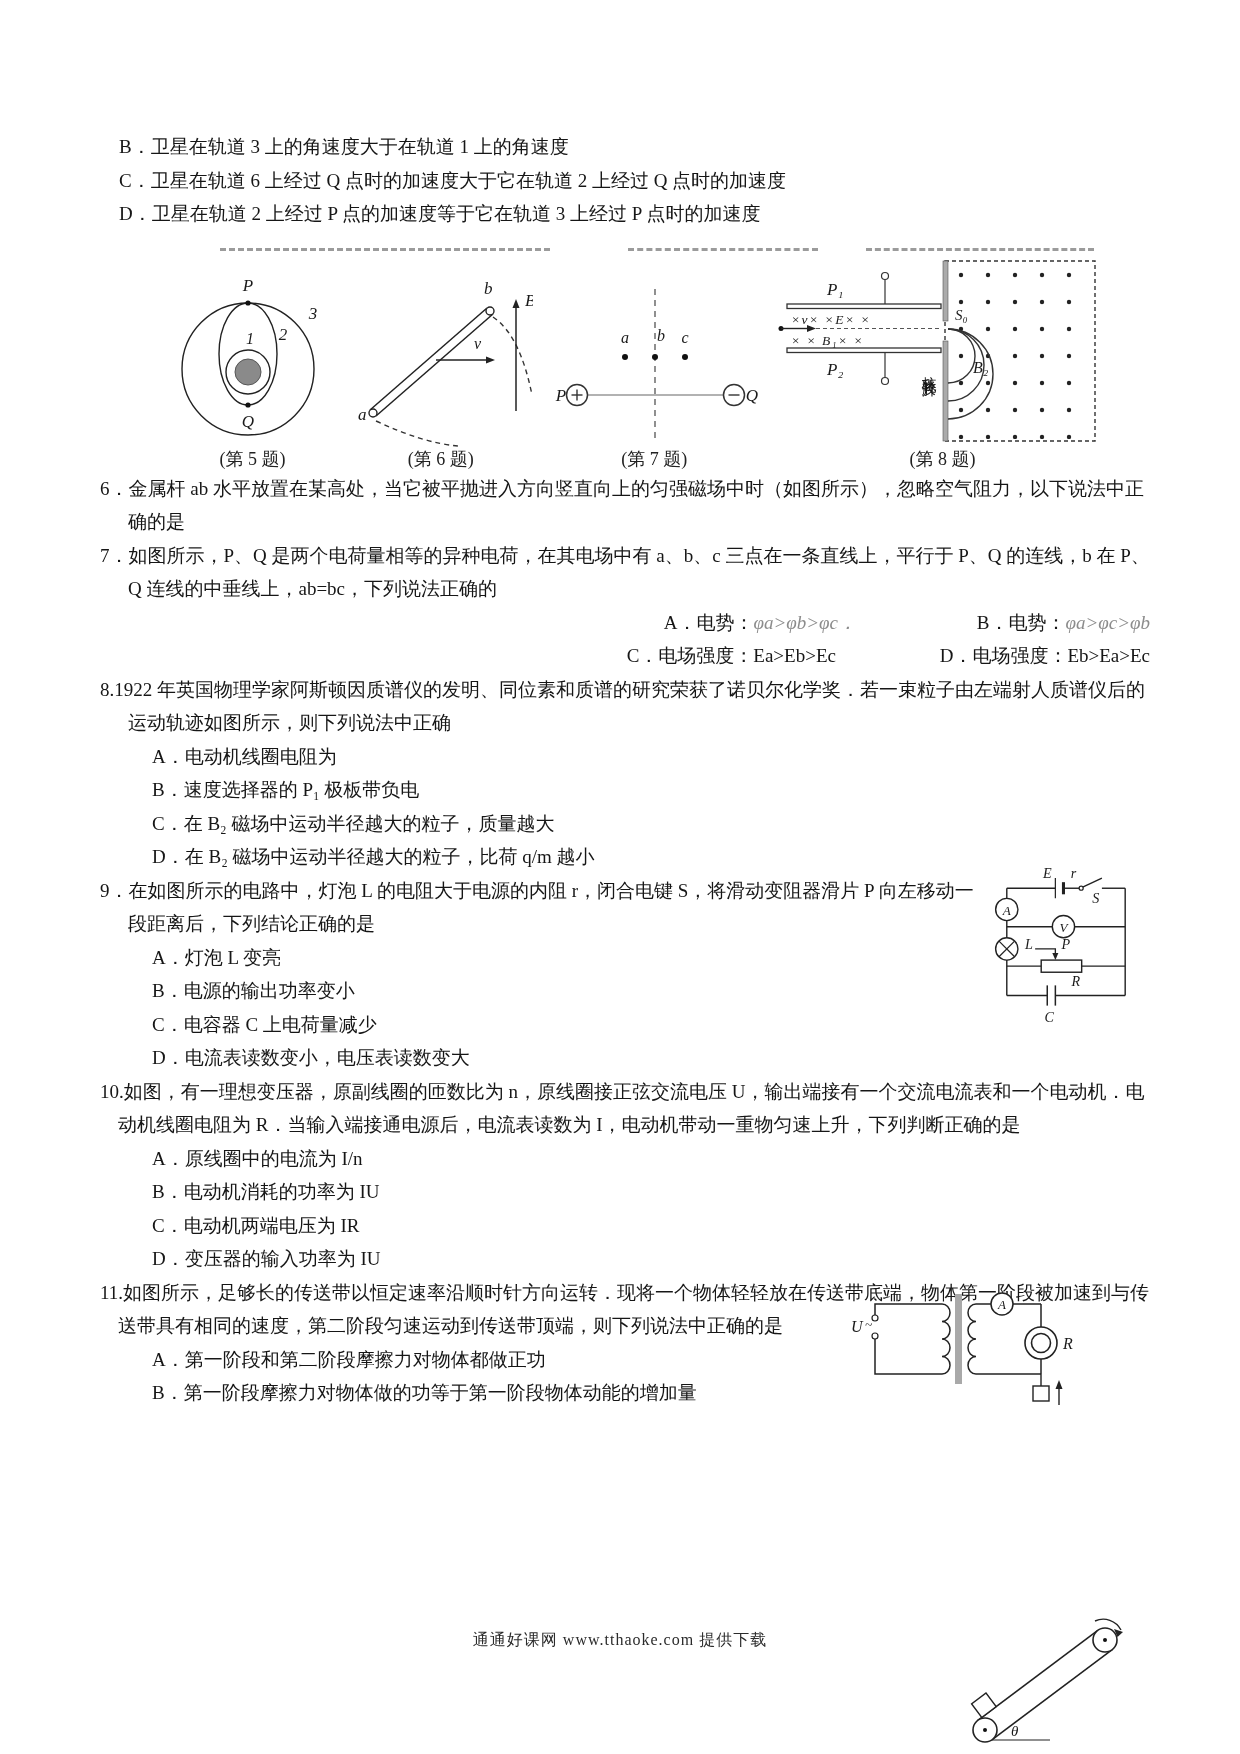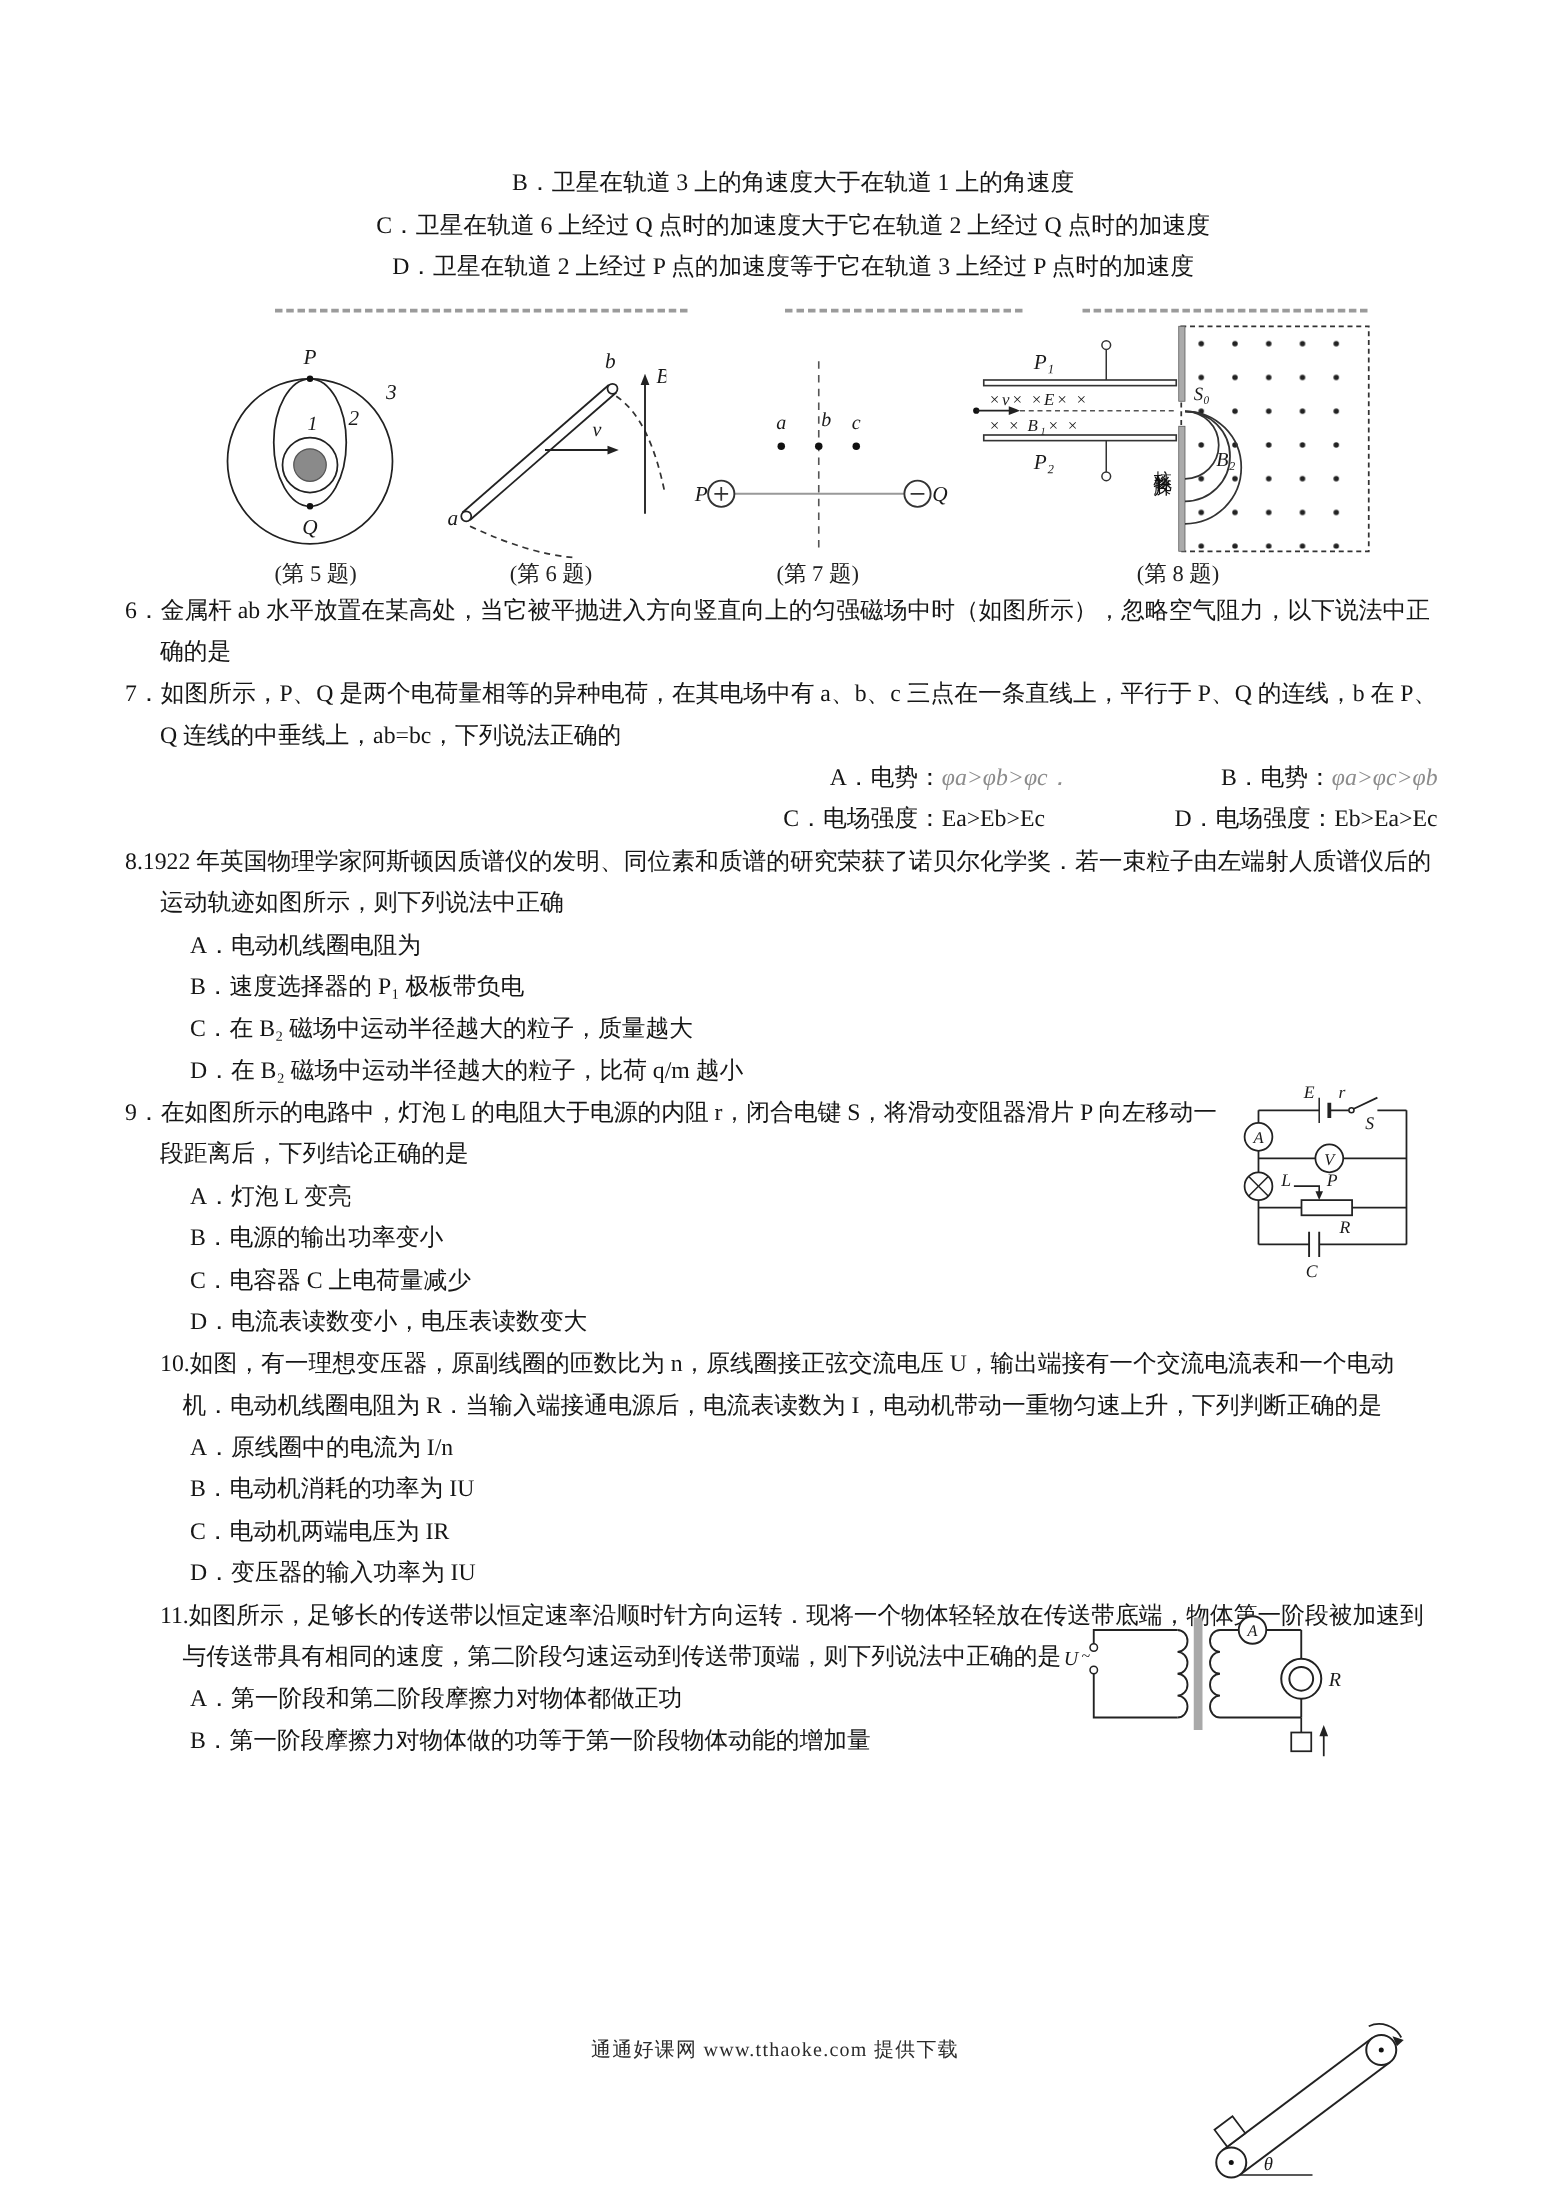--- a/index.html
+++ b/index.html
@@ -1,41 +1,41 @@
 <!DOCTYPE html>
 <html><head>
 <meta charset="utf-8">
 <style>
   html,body{margin:0;padding:0;background:#ffffff;}
   body{width:1240px;height:1754px;position:relative;overflow:hidden;
        font-family:"Liberation Serif","DejaVu Serif",serif;color:#161616;}
   .page{position:absolute;inset:0;padding:130px 90px 0 100px;box-sizing:border-box;
         font-size:19px;line-height:33.5px;}
-  .q5opts{margin-left:19px;text-align:center;}
+  .q5opts{margin-left:19px;}
   .optline{white-space:nowrap;}
   
   .sep{height:16px;position:relative;margin-left:120px;}
   .sep span{display:inline-block;border-top:3px dashed #9b9b9b;vertical-align:middle;}
   .sep .s1{width:330px;margin-right:78px;}
   .sep .s2{width:190px;margin-right:48px;}
   .sep .s3{width:228px;}
   
   .figrow{display:flex;justify-content:space-between;align-items:flex-end;
           margin:2px 40px 2px 70px;width:940px;}
   .fig{text-align:center;position:relative;}
   .fig .caption{font-size:18px;line-height:22px;color:#222;margin-top:1px;}
   svg{display:block;margin:0 auto;}
   svg text{font-family:"Liberation Serif","DejaVu Serif",serif;font-style:italic;fill:#1a1a1a;}
   .film-label{position:absolute;left:146px;top:116px;writing-mode:vertical-rl;
               text-orientation:upright;font-size:14.5px;line-height:15px;letter-spacing:2px;
               color:#111;font-style:normal;}
   
   .q{clear:none;}
   .stem{padding-left:28px;text-indent:-28px;}
-  .stem-n{padding-left:18px;text-indent:-18px;margin-left:28px;}
+  .stem-n{padding-left:18px;text-indent:-18px;}
   .opts{margin-left:52px;}
   .opts-n{}
   .optpair{margin-left:72px;display:flex;justify-content:flex-end;}
   .optpair .left{width:313px;flex:0 0 313px;}
   .formula{color:#8c8c8c;font-style:italic;}
   .fig-circuit{float:right;width:162px;margin:-6px 2px 4px 10px;}
   .fig-abs{position:absolute;}
   .fig-transformer{left:845px;top:1268px;}
   .fig-belt{left:945px;top:1606px;}
   .footer{position:absolute;left:0;top:1630px;width:100%;text-align:center;

